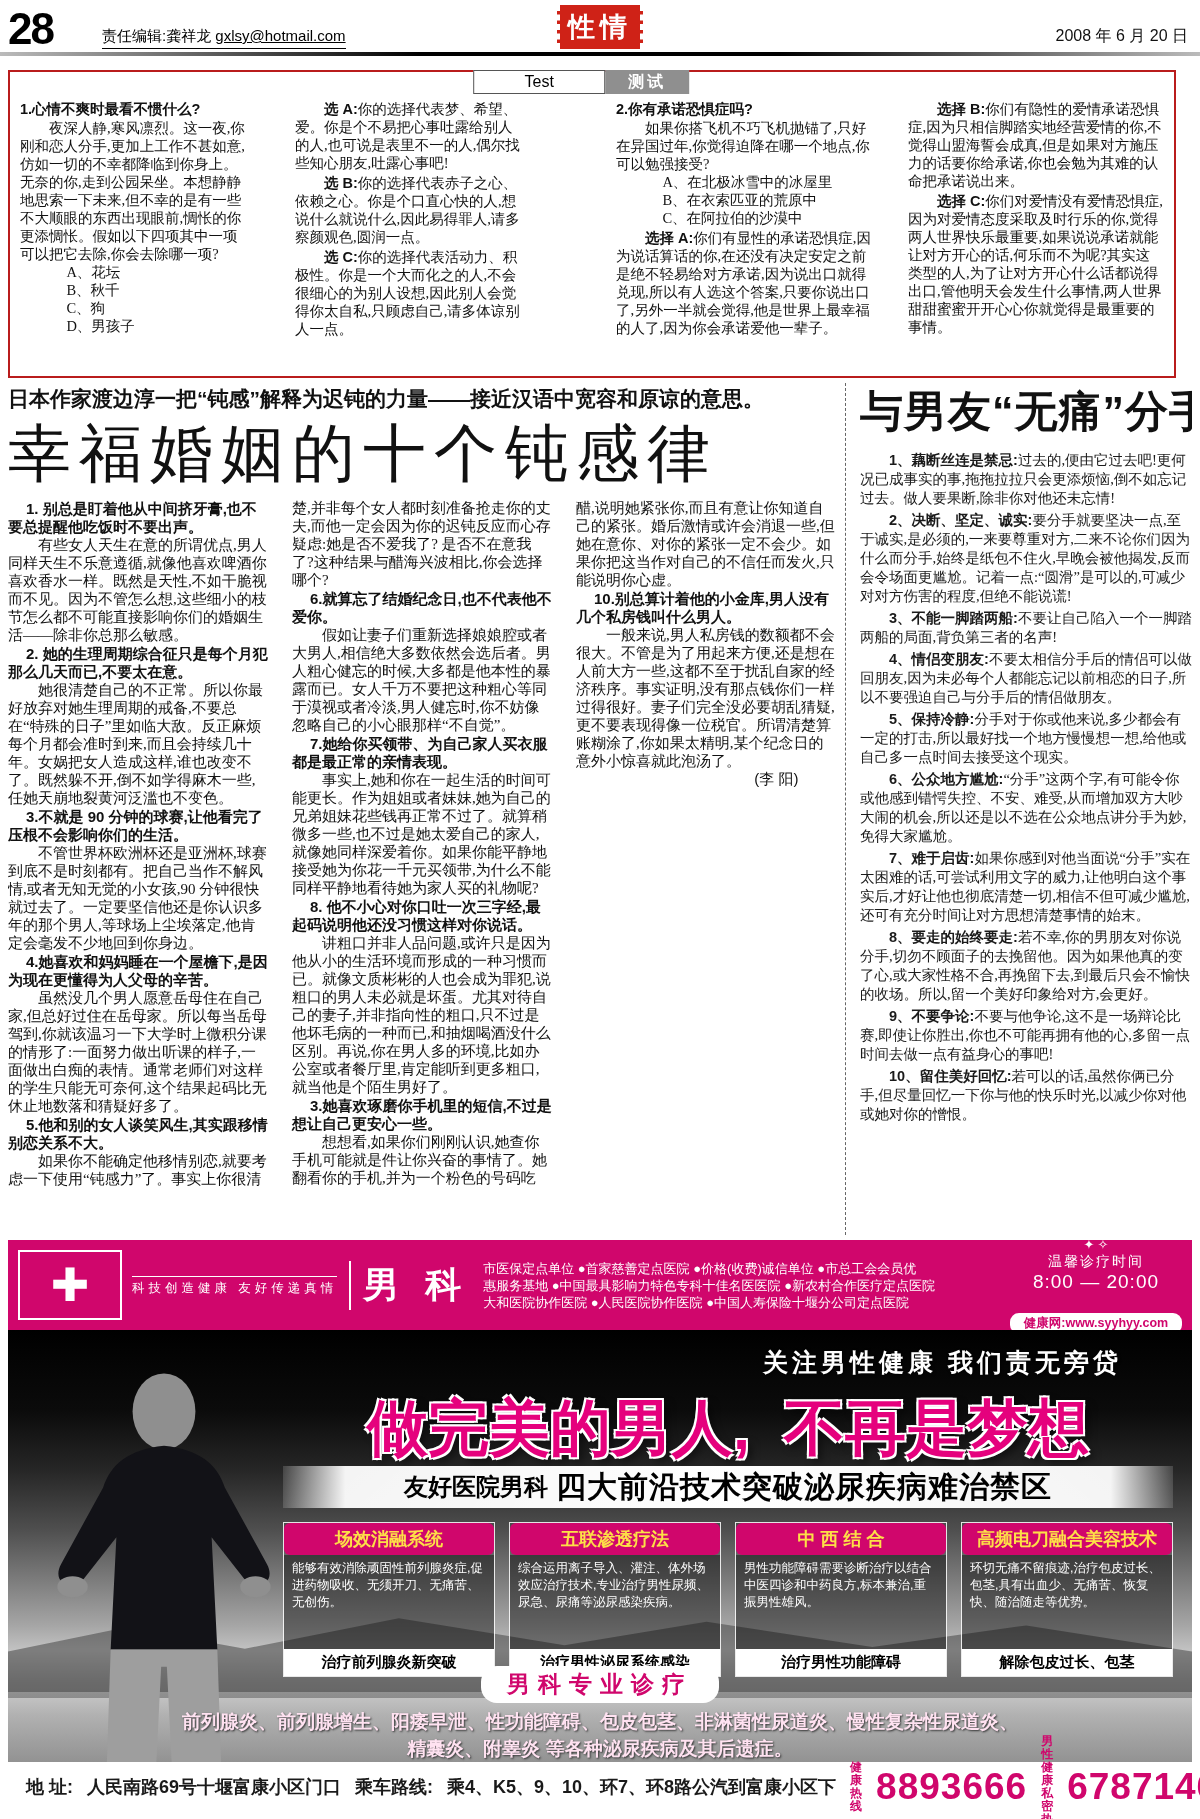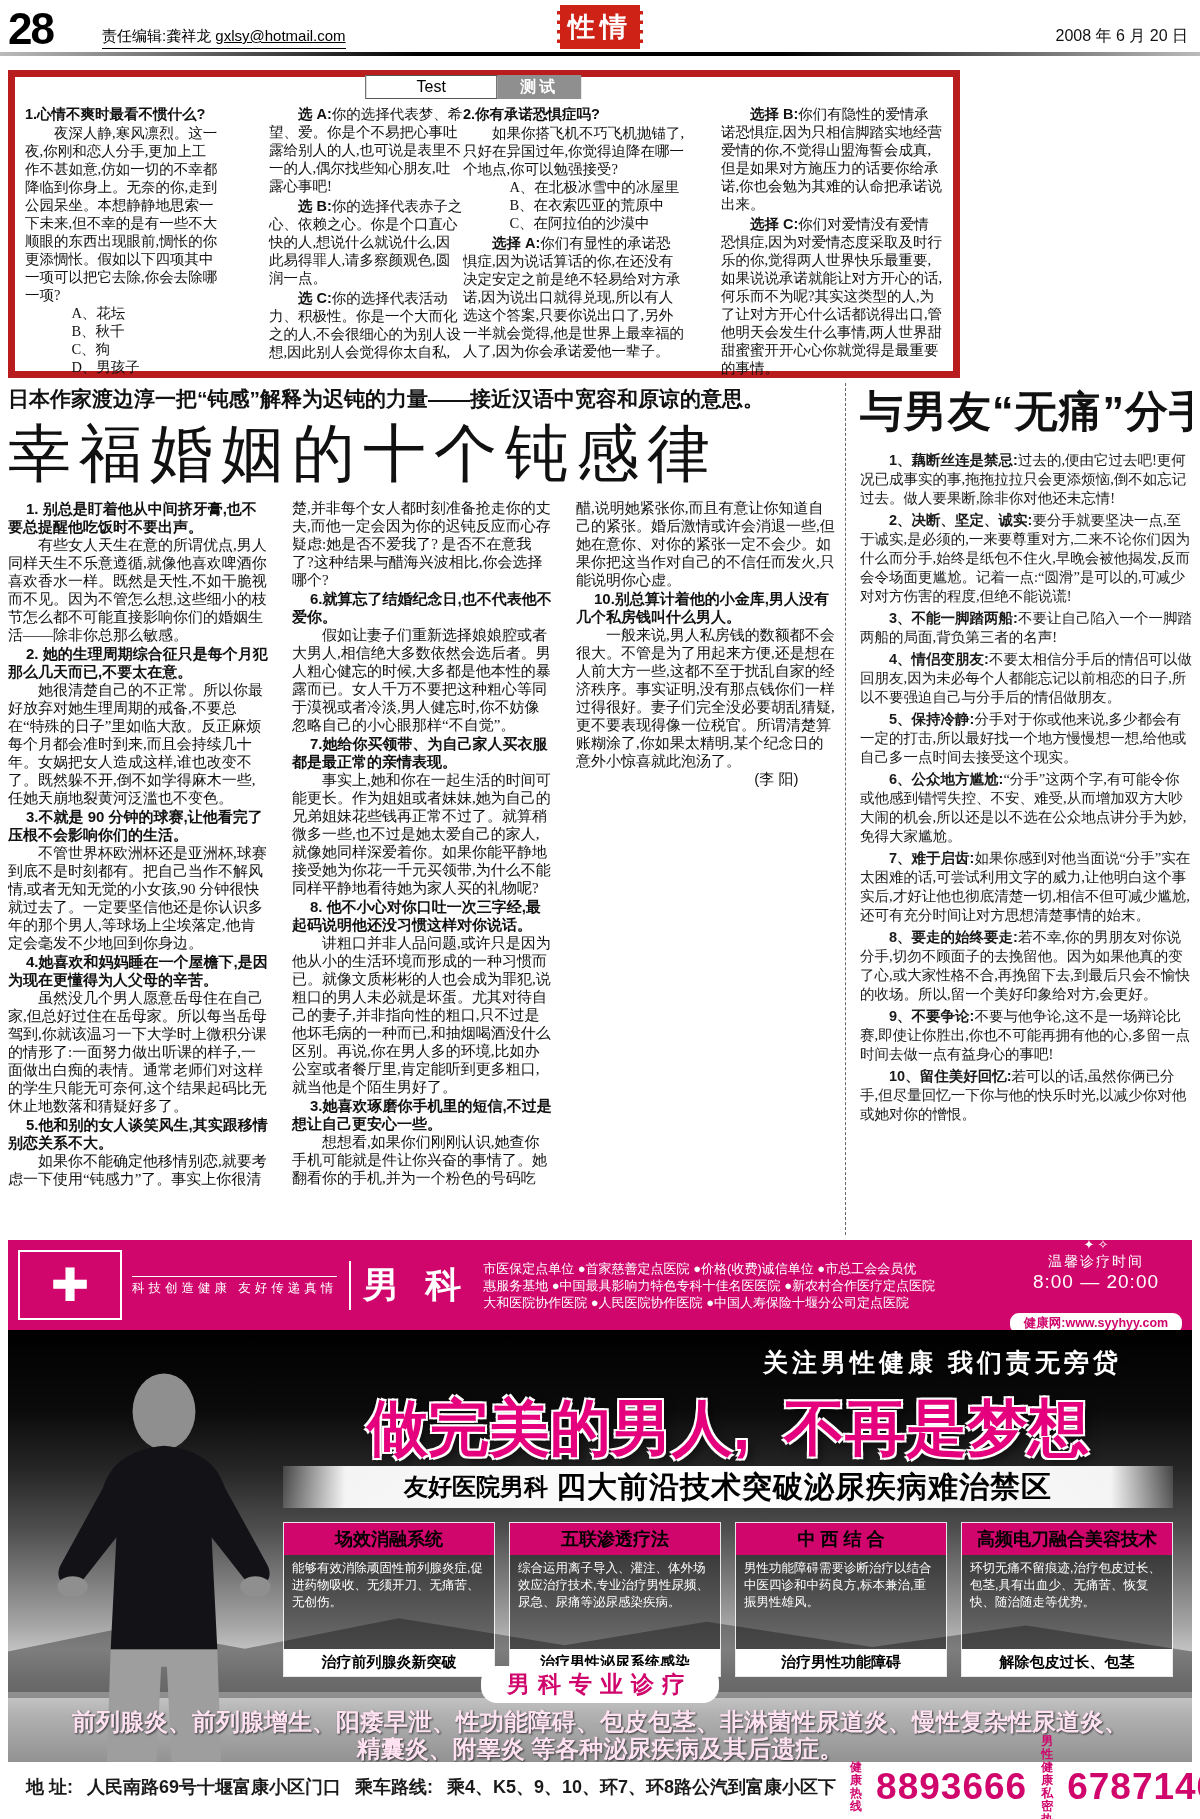--- a/index.html
+++ b/index.html
@@ -9,21 +9,21 @@
   
   .masthead { position:absolute; top:0; left:0; width:100%; height:56px; }
   .pageno { position:absolute; left:8px; top:4px; font-family:"Liberation Sans",sans-serif; font-weight:900; font-size:44px; letter-spacing:-2px; color:#000; }
   .editor-line { position:absolute; left:102px; top:27px; font-family:"Liberation Sans",sans-serif; font-size:15px; color:#000; border-bottom:1px solid #000; padding-bottom:2px; }
   .editor-line .email { text-decoration:underline; }
   .section-badge { position:absolute; left:50%; transform:translateX(-50%); top:5px; width:86px; height:44px; background:#cf2217; color:#fff; font-family:"Liberation Sans",sans-serif; font-weight:bold; font-size:27px; letter-spacing:5px; display:flex; align-items:center; justify-content:center; border-left:3px dashed #fff; border-right:3px dashed #fff; z-index:3; }
   .date { position:absolute; right:12px; top:26px; font-family:"Liberation Sans",sans-serif; font-size:16px; }
   .head-rule { position:absolute; top:52px; left:0; width:100%; height:4px; background:linear-gradient(90deg,#bbb 0%,#000 35%,#000 65%,#bbb 100%); }
 
   
-  .quiz-box { position:absolute; top:70px; left:8px; width:952px; height:308px; border:7px solid #b91c1c; }
+  .quiz-box { position:absolute; top:70px; left:8px; width:1168px; height:308px; border:2px solid #b91c1c; }
   .quiz-tabs { position:absolute; top:-2px; left:50%; transform:translateX(-55%); display:flex; z-index:2; }
   .tab-test { width:132px; height:24px; background:#fff; border:1px solid #555; color:#000; font-family:"Liberation Sans",sans-serif; font-size:16px; display:flex; align-items:center; justify-content:center; }
   .tab-ceshi { width:84px; height:24px; background:#8f8f8f; color:#fff; font-family:"Liberation Sans",sans-serif; font-weight:bold; font-size:16px; letter-spacing:3px; display:flex; align-items:center; justify-content:center; }
   .quiz-inner { position:absolute; top:28px; left:10px; right:10px; bottom:6px; display:flex; justify-content:space-between; }
   .quiz-half { width:500px; height:272px; column-count:2; column-gap:50px; column-fill:auto; overflow:hidden; font-size:14.5px; line-height:18px; }
   .quiz-half.right { width:548px; column-gap:36px; }
   .q-title { font-family:"Liberation Sans",sans-serif; font-weight:bold; font-size:14.5px; margin-bottom:1px; }
   .q-body { text-indent:2em; }
   .q-opt { padding-left:3.2em; }
   .q-ans { text-indent:2em; margin-top:2px; }
@@ -68,25 +68,25 @@
   .care-slogan { position:absolute; top:16px; right:70px; color:#fff; font-family:"Liberation Sans",sans-serif; font-weight:bold; font-size:25px; letter-spacing:4px; text-shadow:1px 1px 3px #000; }
   .big-title { position:absolute; top:58px; left:275px; width:890px; text-align:center; font-family:"Liberation Sans",sans-serif; font-weight:900; font-size:61px; color:#e5017d; white-space:nowrap;
     text-shadow:-2px -2px 0 #fff,2px -2px 0 #fff,-2px 2px 0 #fff,2px 2px 0 #fff,5px 5px 8px rgba(0,0,0,.55); }
   .big-title .t2 { margin-left:34px; }
   .sub-banner { position:absolute; top:136px; left:275px; width:890px; height:42px; display:flex; align-items:center; justify-content:center; color:#000;
     background:linear-gradient(90deg,rgba(255,255,255,.15) 0%,rgba(255,255,255,.95) 7%,#fff 50%,rgba(255,255,255,.95) 93%,rgba(255,255,255,.15) 100%); }
   .sub-banner .p1 { font-family:"Liberation Sans",sans-serif; font-weight:bold; font-size:24px; }
   .sub-banner .p2 { font-family:"Liberation Sans",sans-serif; font-weight:900; font-size:30px; letter-spacing:1px; margin-left:8px; }
   .feat-row { position:absolute; top:192px; left:275px; width:890px; display:flex; gap:14px; }
   .feat { flex:1; border:1px solid rgba(255,255,255,.85); display:flex; flex-direction:column; }
-  .feat-h { background:#d0066c; color:#000000; font-family:"Liberation Sans",sans-serif; font-weight:bold; font-size:18px; text-align:center; padding:4px 2px; white-space:nowrap; }
+  .feat-h { background:#d0066c; color:#fde047; font-family:"Liberation Sans",sans-serif; font-weight:bold; font-size:18px; text-align:center; padding:4px 2px; white-space:nowrap;border-radius:6px; }
   .feat-b { background:rgba(0,0,0,.42); color:#fff; font-family:"Liberation Sans",sans-serif; font-size:12.5px; line-height:17px; padding:5px 8px; height:94px; }
   .feat-f { background:#fff; color:#000; font-family:Liberation Serif, serif; font-weight:bold; font-size:15px; text-align:center; padding:4px 2px; white-space:nowrap; }
   .clinic-badge { position:absolute; top:336px; left:50%; transform:translateX(-50%); background:#fff; color:#d0066c; font-family:"Liberation Sans",sans-serif; font-weight:900; font-size:23px; letter-spacing:8px; padding:3px 26px; border-radius:16px; }
-  .disease { position:absolute; top:378px; left:0; width:100%; text-align:center; color:#ffe2f1; font-family:"Liberation Sans",sans-serif; font-weight:bold; font-size:24px; line-height:27px; text-shadow:1px 1px 2px #333; }
+  .disease { position:absolute; top:378px; left:0; width:100%; text-align:center; color:#ffe2f1; font-family:"Liberation Sans",sans-serif; font-weight:bold; font-size:19px; line-height:27px; text-shadow:1px 1px 2px #333; }
 
   .ad-footer { position:absolute; top:522px; left:0; width:100%; height:50px; background:#fff; display:flex; align-items:center; gap:14px; padding:0 18px; }
   .addr-label, .route-label { font-family:"Liberation Sans",sans-serif; font-weight:bold; font-size:18px; color:#1a1a1a; white-space:nowrap; }
   .addr-val, .route-val { font-family:"Liberation Sans",sans-serif; font-weight:bold; font-size:18px; color:#1a1a1a; white-space:nowrap; }
   .hot-label { width:28px; font-family:"Liberation Sans",sans-serif; font-weight:bold; font-size:12px; line-height:13px; color:#d0066c; }
   .hot-label.wide { width:52px; }
   .hot-num { font-family:"Liberation Sans",sans-serif; font-weight:900; font-size:37px; color:#d0066c; letter-spacing:1px; white-space:nowrap; }
 </style>
 </head>
 <body>

